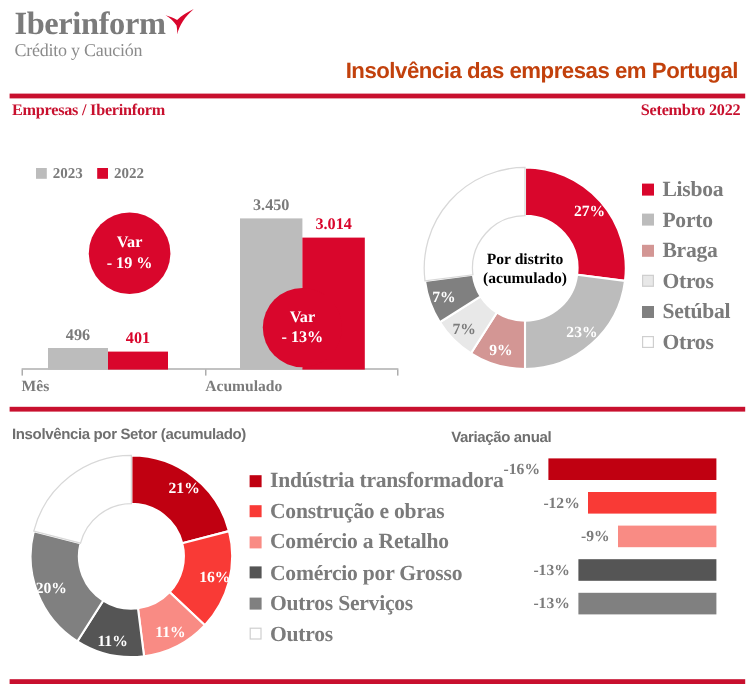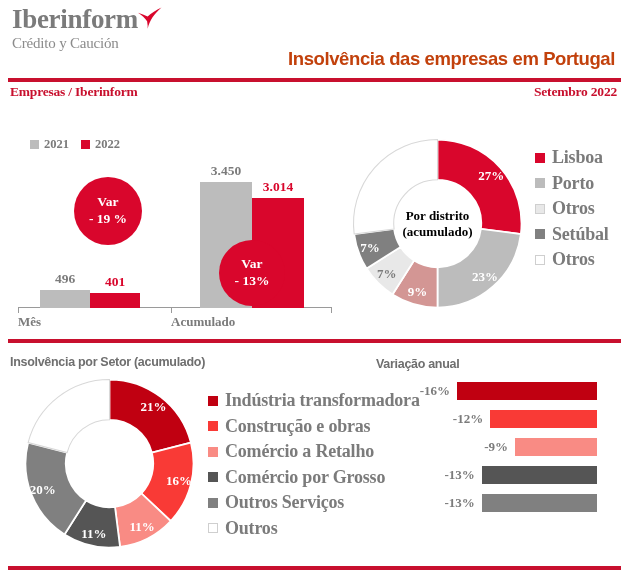--- a/index.html
+++ b/index.html
@@ -135,21 +135,21 @@
 <div class="abs" id="main-title">Insolvência das empresas em Portugal</div>
 
 <div class="rule" id="rule-top"></div>
 <div class="abs" id="subhead-left">Empresas / Iberinform</div>
 <div class="abs" id="subhead-right">Setembro 2022</div>
 
 <div class="abs" id="barchart">
   <div class="legend-top">
     <div class="li">
       <span class="sw" id="lt-sw-0" style="background: rgb(188, 188, 188);"></span>
-      <span class="lb">2021</span>
+      <span class="lb">2023</span>
     </div>
     <div class="li">
       <span class="sw" id="lt-sw-1" style="background: rgb(217, 6, 44);"></span>
       <span class="lb">2022</span>
     </div>
   </div>
 
   <div class="axis-line"></div>
   <div class="axis-tick" style="left:10px;"></div>
   <div class="axis-tick" style="left:163px;"></div>
@@ -194,20 +194,24 @@
 <div class="dlegend" id="district-legend" style="left:535px; top:145px;">
     <div class="row" style="height: 25.5px;">
       <span class="sw" style="background: rgb(217, 6, 44);"></span>
       <span class="lb">Lisboa</span>
     </div>
     <div class="row" style="height: 25.5px;">
       <span class="sw" style="background: rgb(188, 188, 188);"></span>
       <span class="lb">Porto</span>
     </div>
     <div class="row" style="height: 25.5px;">
+      <span class="sw" style="background: rgb(211, 150, 148);"></span>
+      <span class="lb">Braga</span>
+    </div>
+    <div class="row" style="height: 25.5px;">
       <span class="sw" style="background: rgb(232, 232, 232); border: 1px solid rgb(207, 207, 207); width: 8px; height: 8px;"></span>
       <span class="lb">Otros</span>
     </div>
     <div class="row" style="height: 25.5px;">
       <span class="sw" style="background: rgb(128, 128, 128);"></span>
       <span class="lb">Setúbal</span>
     </div>
     <div class="row" style="height: 25.5px;">
       <span class="sw" style="background: rgb(255, 255, 255); border: 1px solid rgb(207, 207, 207); width: 8px; height: 8px;"></span>
       <span class="lb">Otros</span>

